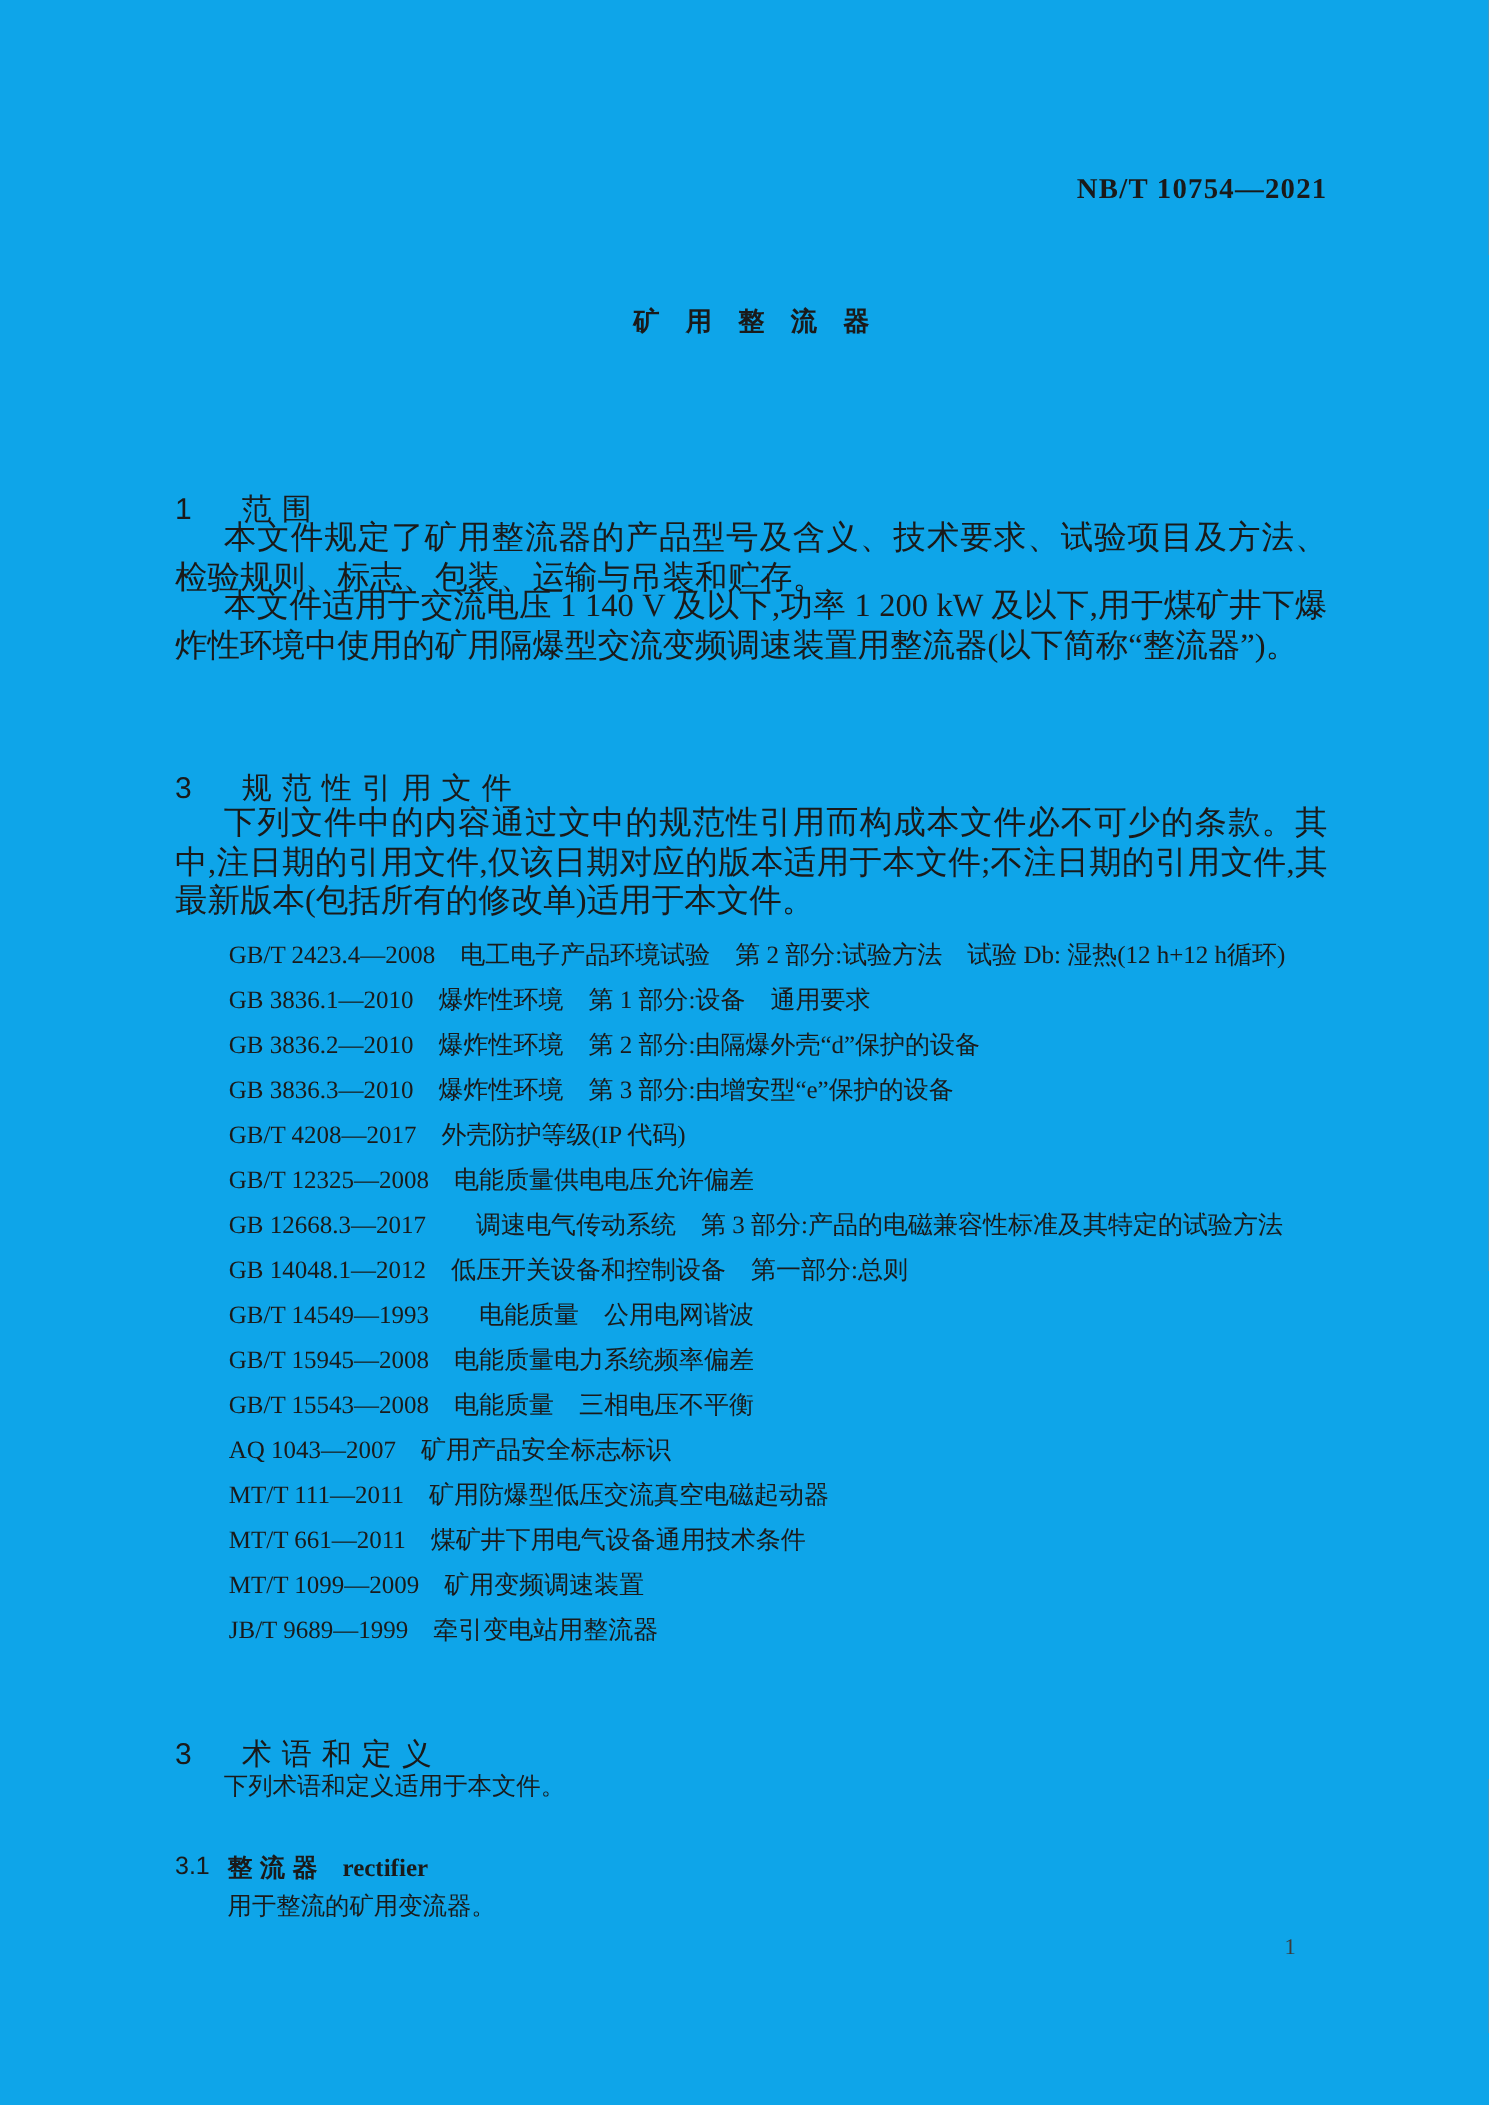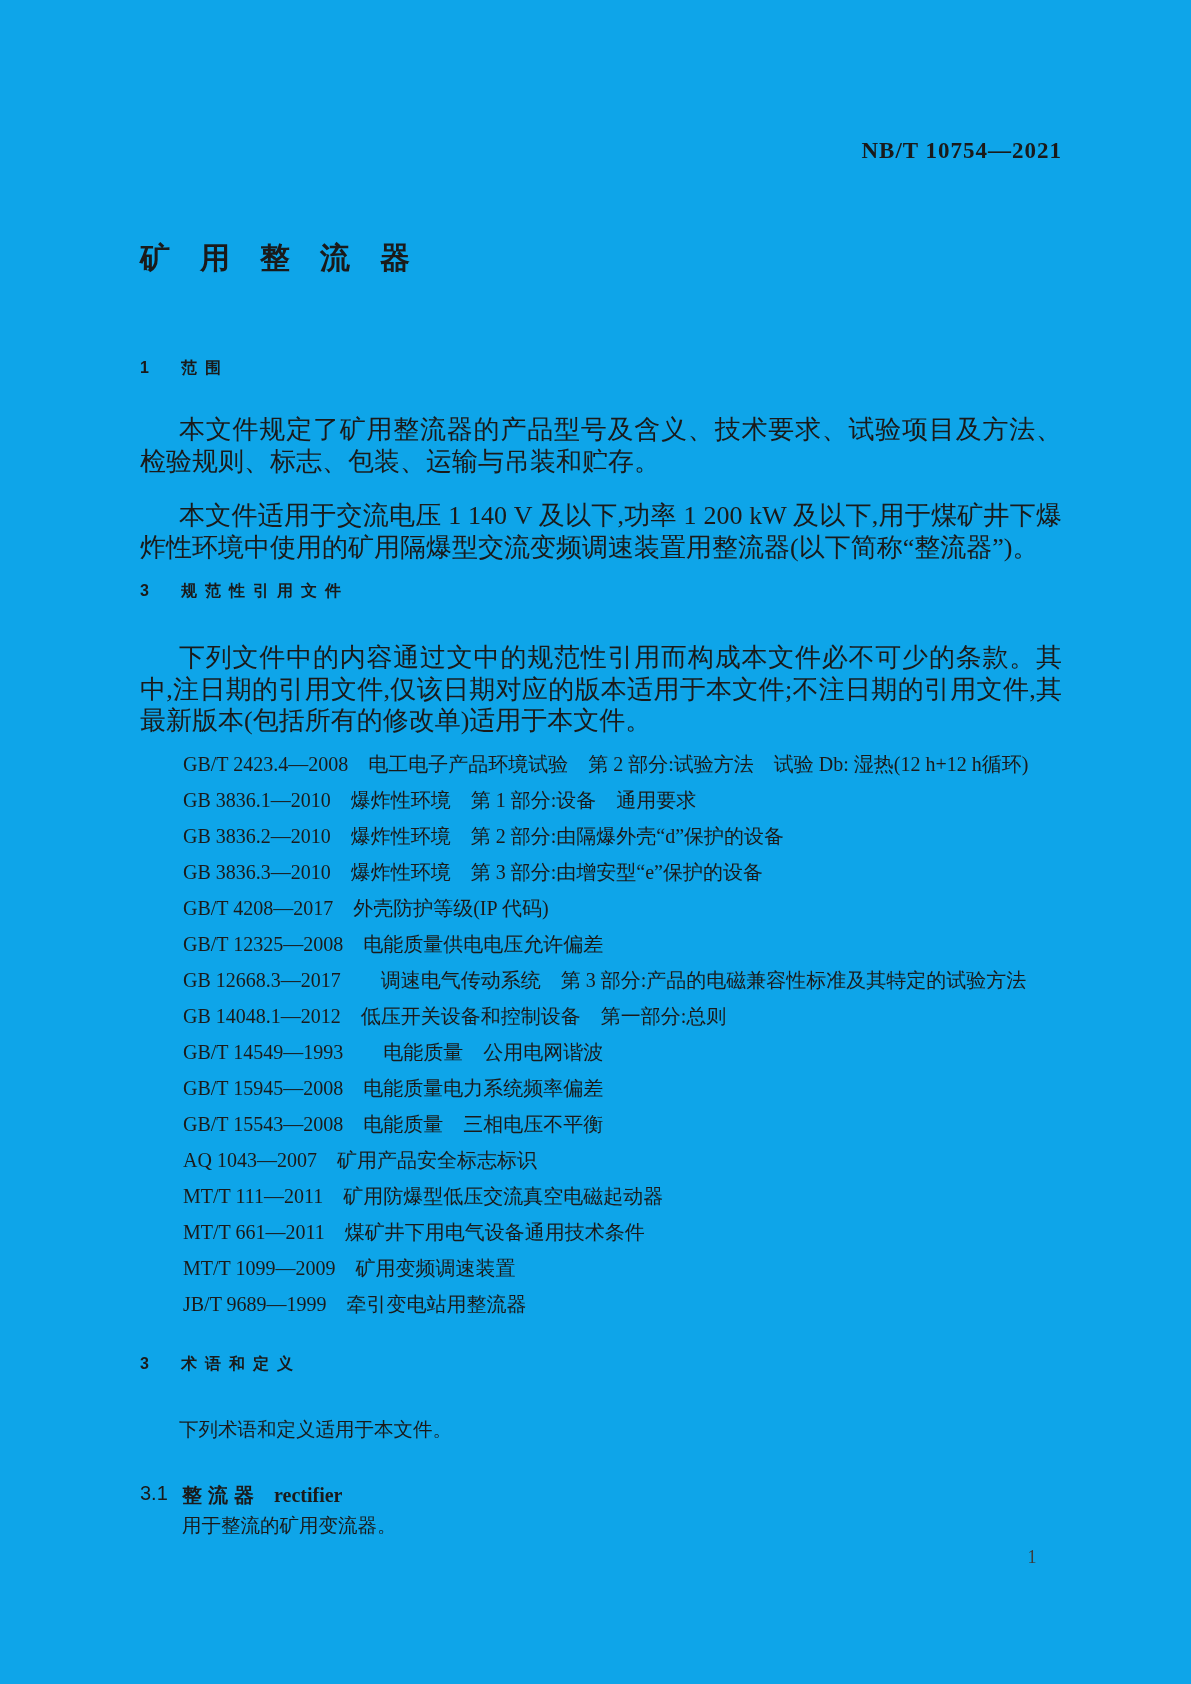--- a/index.html
+++ b/index.html
@@ -26,47 +26,49 @@
     font-family: "Liberation Serif", "DejaVu Serif", serif;
     font-weight: bold;
     font-size: 23px;
     line-height: 26px;
     letter-spacing: 1px;
   }
 
   
   .doc-title {
     top: 240px;
+    text-align: center;
     font-family: "Liberation Sans", "DejaVu Sans", sans-serif;
     font-weight: bold;
-    font-size: 30px;
+    font-size: 21px;
     line-height: 36px;
   }
 
   
   .clause-heading {
     font-family: "Liberation Sans", "DejaVu Sans", sans-serif;
-    font-weight: bold;
-    font-size: 16px;
+    font-weight: normal;
+    font-size: 24px;
     line-height: 26px;
     letter-spacing: 8px;
+    margin-top: 40px;
   }
   .h-s1 { top: 355px; }
   .h-s2 { top: 578px; }
   .h-s3 { top: 1351px; }
 
   
   .para {
     font-size: 26px;
     line-height: 31.5px;
     text-align: justify;
     text-indent: 39px;
   }
   .p-s1a { top: 414px; }
-  .p-s1b { top: 500px; }
+  .p-s1b { top: 469px; }
   .p-s2intro { top: 642px; }
 
   
   .ref-list { top: 744px; }
   .ref-list p {
     margin: 4px;
     font-size: 20px;
     line-height: 32px;
     text-align: justify;
     text-indent: 39px;

